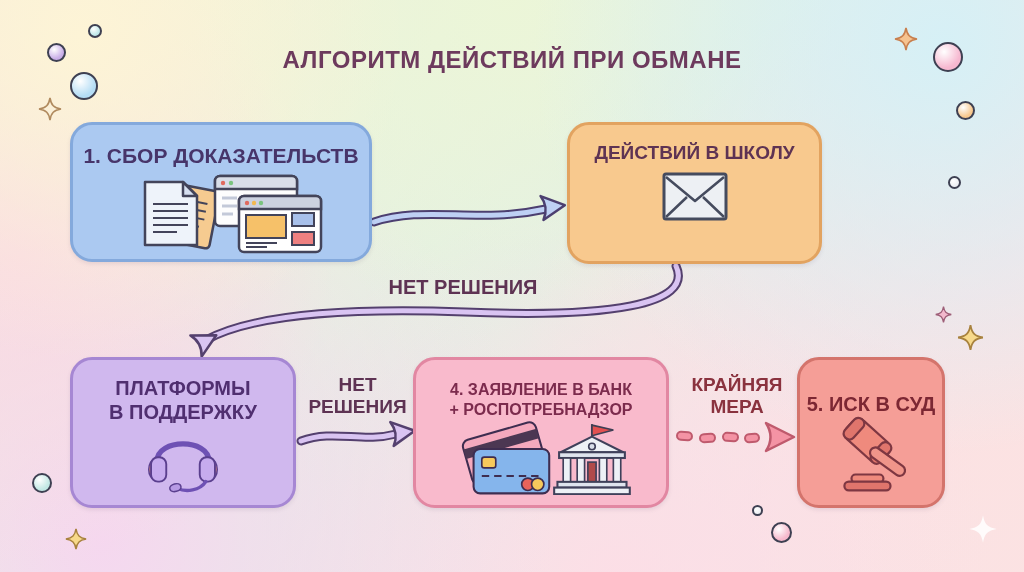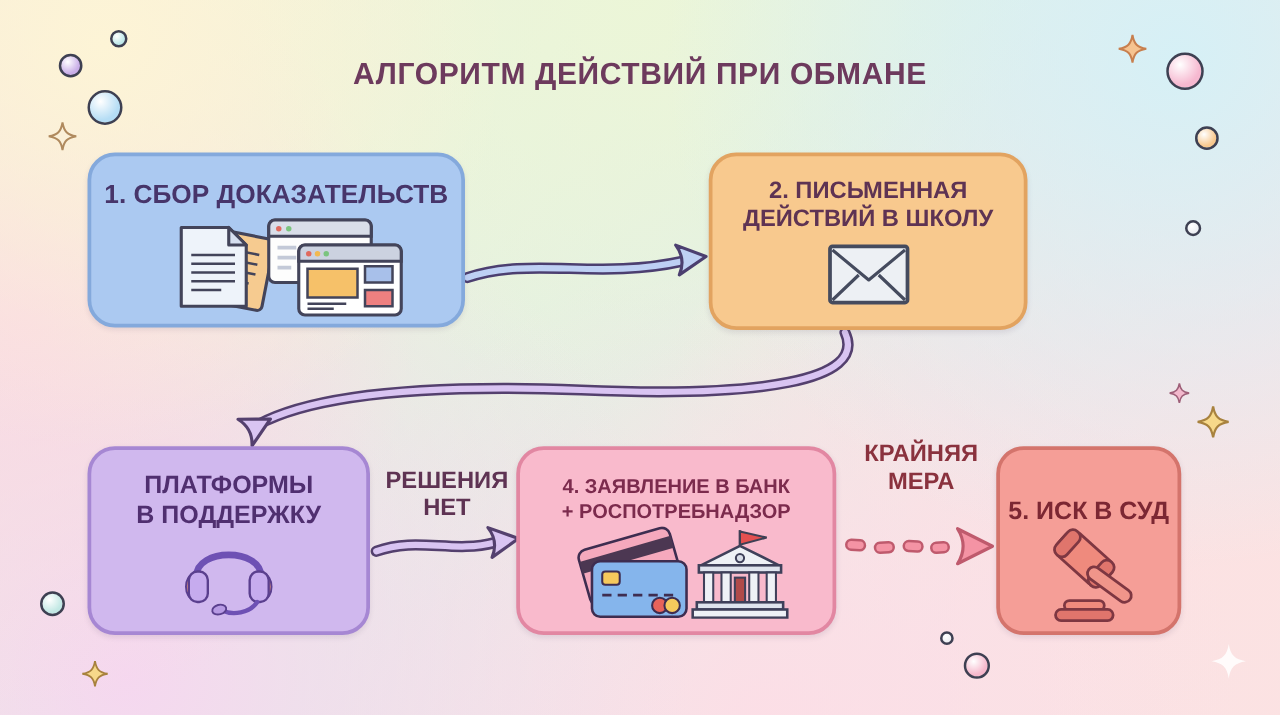--- a/index.html
+++ b/index.html
@@ -35,32 +35,32 @@
   .box-label span { display:block; }
 
   #box1 { left:70px;  top:122px; width:302px; height:140px; background:#abc9f1; border-color:#84a9dc; color:#47356a; padding-top:18px; }
   #box1 .box-label { font-size:21px; }
   #box2 { left:567px; top:122px; width:255px; height:142px; background:#f8c98e; border-color:#e2a360; color:#5e3353; padding-top:16px; }
   #box2 .box-label { font-size:19px; }
   #box3 { left:70px;  top:357px; width:226px; height:151px; background:#d0b8ee; border-color:#a687d3; color:#502f70; padding-top:16px; }
   #box3 .box-label { font-size:20px; }
   #box4 { left:413px; top:357px; width:256px; height:151px; background:#f9bacc; border-color:#e287a2; color:#7c2b4d; padding-top:20px; }
   #box4 .box-label { font-size:16px; }
-  #box5 { left:797px; top:357px; width:148px; height:151px; background:#f59e97; border-color:#d4746c; color:#7c2733; padding-top:32px;justify-content:center; }
+  #box5 { left:797px; top:357px; width:148px; height:151px; background:#f59e97; border-color:#d4746c; color:#7c2733; padding-top:32px; }
   #box5 .box-label { font-size:20px; }
 
   .box .icon { margin-top:4px; flex:0 0 auto; }
 
   .arrows { position:absolute; left:0; top:0; pointer-events:none; }
 
   .conn-label { position:absolute; font-weight:700; text-align:center; line-height:1.18; }
   .conn-label span { display:block; }
   #lbl23 { left:353px; top:276px; width:220px; font-size:20px; color:#5e3353; }
   #lbl34 { left:300px; top:374px; width:115px; font-size:19px; color:#5e3353; }
-  #lbl45 { left:678px; top:353px; width:118px; font-size:19px; color:#8a323e; }
+  #lbl45 { left:678px; top:374px; width:118px; font-size:19px; color:#8a323e; }
 
   .bubble { position:absolute; border-radius:50%; border:2px solid #3e4052; }
   .sparkle { position:absolute; }
 </style>
 </head>
 <body>
 
 <div class="canvas">
 
   <div class="title">АЛГОРИТМ ДЕЙСТВИЙ ПРИ ОБМАНЕ</div>
@@ -140,21 +140,20 @@
         <rect x="77" y="40" width="22" height="13" fill="#a8c0ea" stroke="#43445a" stroke-width="2"></rect>
         <rect x="77" y="59" width="22" height="13" fill="#ee8080" stroke="#43445a" stroke-width="2"></rect>
         <line x1="31" y1="70" x2="62" y2="70" stroke="#43445a" stroke-width="2"></line>
         <line x1="31" y1="74" x2="52" y2="74" stroke="#43445a" stroke-width="2"></line>
       </g>
     </svg>
   </div>
 
   <div class="box" id="box2">
     <div class="box-label">
-      <span>2. ПИСЬМЕННАЯ</span>
       <span>ДЕЙСТВИЙ В ШКОЛУ</span>
     </div>
     <svg class="icon" width="66" height="50" viewBox="0 0 66 50" style="margin-top:8px">
       <rect x="2" y="2" width="62" height="45" rx="2" fill="#edf0f4" stroke="#454b5e" stroke-width="3"></rect>
       <path d="M4 5 L33 29 L62 5" fill="none" stroke="#454b5e" stroke-width="2.5" stroke-linejoin="round"></path>
       <path d="M4 45 L25 25 M62 45 L41 25" fill="none" stroke="#454b5e" stroke-width="2.5"></path>
     </svg>
   </div>
 
   <div class="box" id="box3">
@@ -218,23 +217,26 @@
         <rect x="-14" y="14" width="28" height="13" rx="6" fill="#e0756c" stroke="#7e3742" stroke-width="2.5"></rect>
       </g>
       <g transform="translate(48,38) rotate(36)">
         <rect x="0" y="-6" width="46" height="12" rx="6" fill="#f0958a" stroke="#7e3742" stroke-width="2.5"></rect>
       </g>
       <rect x="26" y="66" width="36" height="9" rx="4.5" fill="#ef8a7d" stroke="#7e3742" stroke-width="2.5"></rect>
       <rect x="18" y="74" width="52" height="10" rx="5" fill="#e0756c" stroke="#7e3742" stroke-width="2.5"></rect>
     </svg>
   </div>
 
+  <div class="conn-label" id="lbl23">
+    <span>НЕТ РЕШЕНИЯ</span>
+  </div>
   <div class="conn-label" id="lbl34">
+    <span>НЕТ</span>
     <span>РЕШЕНИЯ</span>
-    <span>НЕТ</span>
   </div>
   <div class="conn-label" id="lbl45">
     <span>КРАЙНЯЯ</span>
     <span>МЕРА</span>
   </div>
 
   <div class="bubble" style="left:88px;top:24px;width:14px;height:14px;background:radial-gradient(circle at 35% 30%, #ffffff 0%, #bfe8ea 65%)"></div>
   <div class="bubble" style="left:47px;top:43px;width:19px;height:19px;background:radial-gradient(circle at 35% 30%, #ffffff 0%, #c9aee8 65%)"></div>
   <div class="bubble" style="left:70px;top:72px;width:28px;height:28px;background:radial-gradient(circle at 35% 30%, #ffffff 0%, #b5ddf5 65%)"></div>
   <div class="bubble" style="left:933px;top:42px;width:30px;height:30px;background:radial-gradient(circle at 35% 30%, #ffffff 0%, #f6b8d0 65%)"></div>

